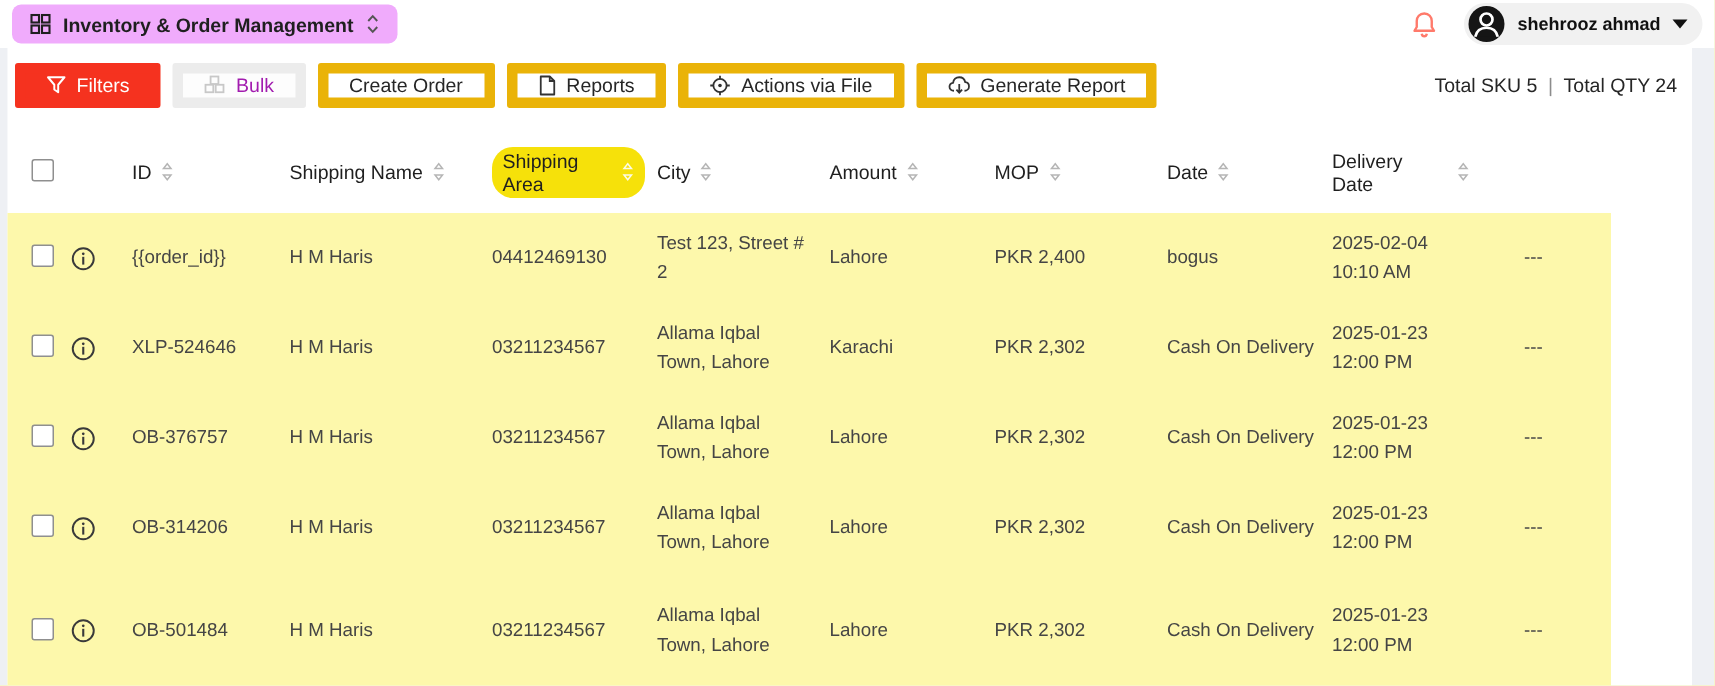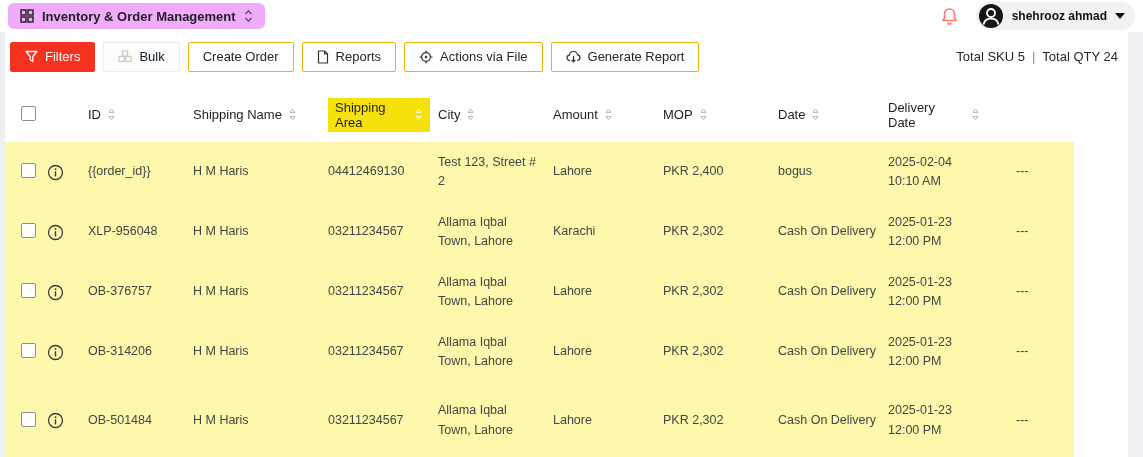--- a/index.html
+++ b/index.html
@@ -37,38 +37,38 @@
     background:#ffffff;
   }
   
   .toolbar{
     display:flex; align-items:center; gap:8px;
     padding:9px 8px 0 5px; height:40px;
   }
   .btn{
     display:inline-flex; align-items:center; gap:7px;
     height:30px; padding:0 14px; font-size:13px;
-    background:#fff; border:1px solid #eab308; border-radius:2px;
+    background:#fff; border:7px solid #eab308; border-radius:2px;
     color:#262626; cursor:pointer; white-space:nowrap;text-align:right;
   }
   .btn-red{ background:var(--accent-red,#f5321f); border-color:var(--accent-red,#f5321f); color:#fff; }
-  .btn-disabled{ color:#0f172a; border-color:#ececec; background:#fdfdfd; cursor:default; }
+  .btn-disabled{ color:#a21caf; border-color:#ececec; background:#fdfdfd; cursor:default; }
   .totals{ margin-left:auto; font-size:13px; color:#262626; display:flex; gap:7px; align-items:flex-start; padding-right:2px; }
   .totals .sep{ color:#8c8c8c; }
   
   .grid-row{
     display:grid;
     grid-template-columns:30px 36px 105px 135px 110px 115px 110px 115px 110px 100px 1fr;
     padding-left:9px; align-items:center;
   }
   .thead{ margin-top:15px; height:55px; width:1069px; font-size:13px; color:#1f1f1f; }
   .th{ display:flex; align-items:center; gap:6px; padding-left:8px; cursor:pointer; }
   .th .hl{
     background:var(--search-highlight,#f6e10a);
-    display:inline-flex; align-items:center; gap:6px; padding:2px 7px;
+    display:inline-flex; align-items:center; gap:6px; padding:2px 7px;border-radius:14px;
   }
   .wrap-label{ max-width:62px; line-height:1.35; }
   .tbody{ width:1069px; height:317px; background:var(--row-highlight,#fdf8ab); display:flex; flex-direction:column; }
   .row{ height:60px; font-size:12.5px; color:#454545; }
   .row:last-child{ flex:1; }
   .cell{ padding-left:8px; line-height:1.55; }
   .cell.narrow{ max-width:106px; }
   .c-check{ padding-left:7px; }
   .c-info{ padding-left:3px; display:flex; }
   .checkbox{
@@ -278,21 +278,21 @@
       <div class="c-check"><span class="checkbox"></span></div>
       <div class="c-info">
           <span class="icon" style="cursor:pointer">
         <svg width="17" height="17" viewBox="0 0 17 17">
               <circle cx="8.5" cy="8.5" r="7" fill="none" stroke="#3a3a3a" stroke-width="1.3"></circle>
               <circle cx="8.5" cy="5.2" r="0.9" fill="#3a3a3a"></circle>
               <rect x="7.8" y="7.2" width="1.4" height="5.2" fill="#3a3a3a"></rect>
             </svg>
       </span>
         </div>
-      <div class="cell">XLP-956048</div>
+      <div class="cell">XLP-524646</div>
       <div class="cell">H M Haris</div>
       <div class="cell">03211234567</div>
       <div class="cell narrow">Allama Iqbal Town, Lahore</div>
       <div class="cell">Karachi</div>
       <div class="cell">PKR 2,302</div>
       <div class="cell">Cash On Delivery</div>
       <div class="cell narrow">2025-01-23 12:00 PM</div>
       <div class="cell" style="padding-left:36px">---</div>
     </div>
 

